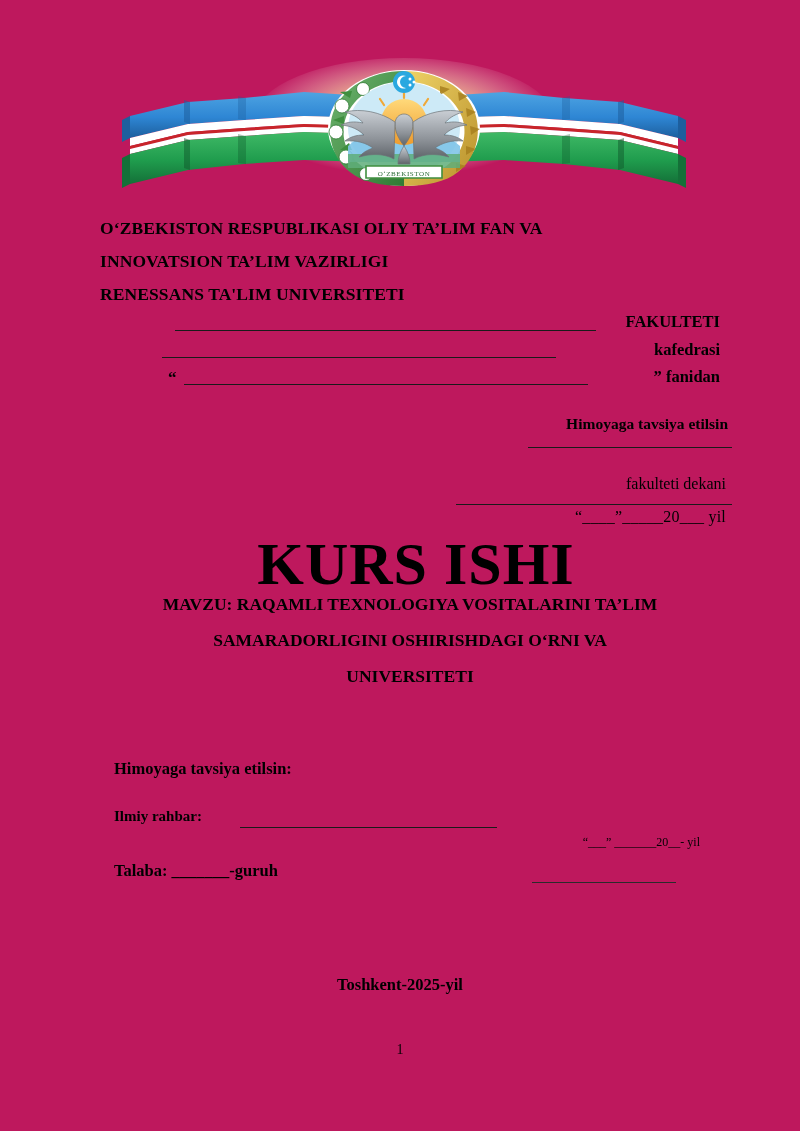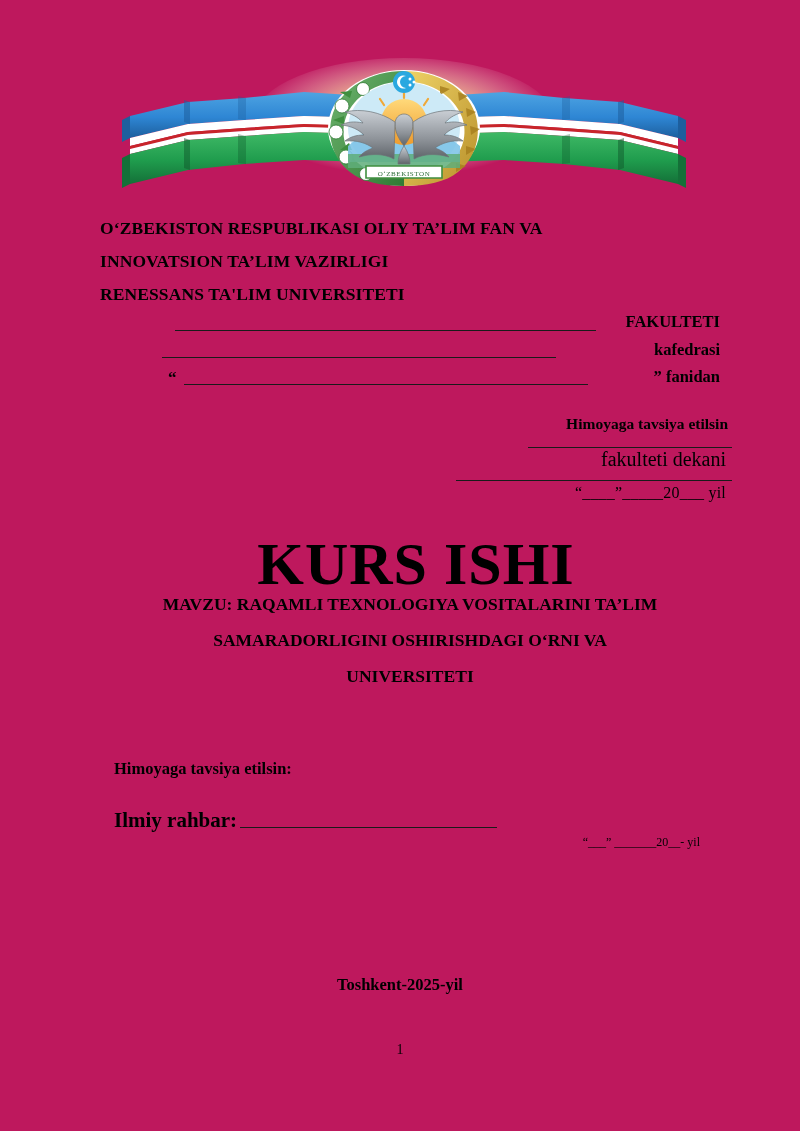--- a/index.html
+++ b/index.html
@@ -96,23 +96,24 @@
     font-size: 15.5px;
     line-height: 22px;
     padding-right: 4px;
   }
   .approve-rule-1 {
     margin-top: 12px;
     margin-left: 88px;
     border-bottom: 1.3px solid #1a1a1a;
   }
   .approve-dekani {
-    font-size: 20px;
+    font-size: 16px;
     line-height: 23px;
     padding-right: 6px;
+    margin-top: 24px;
   }
   .approve-rule-2 {
     margin-top: 9px;
     margin-left: 16px;
     border-bottom: 1.3px solid #1a1a1a;
   }
   .approve-date {
     font-size: 16px;
     line-height: 24px;
     padding-right: 6px;
@@ -155,21 +156,21 @@
   .field-approve {
     font-weight: bold;
     font-size: 16.5px;
     line-height: 22px;
   }
   .field-advisor {
     position: relative;
     margin-top: 28px;
     height: 24px;
     font-weight: bold;
-    font-size: 21px;
+    font-size: 15px;
   }
   .field-advisor .lbl { position: absolute; left: 0; top: 0; }
   .field-advisor .rule-adv {
     position: absolute;
     left: 126px;
     right: 203px;
     top: 19px;
     border-bottom: 1.4px solid #1a1a1a;
   }
   .field-date2 {
@@ -410,19 +411,23 @@
 
     <div class="field-advisor">
       <span class="lbl">Ilmiy rahbar:</span>
       <span class="rule-adv"></span>
     </div>
 
     <div class="field-date2">
       <span>“___” _______20__- yi</span><span class="clip-h">l</span>
     </div>
 
+    <div class="field-student">
+      <span>Talaba: _______-guru</span><span class="clip-h">h</span>
+      <span class="sig-rule"></span>
+    </div>
   </div>
 
   <div class="city">Toshkent-2025-yil</div>
 
   <div class="page-no">1</div>
 
 </div>
 
 </body></html>

